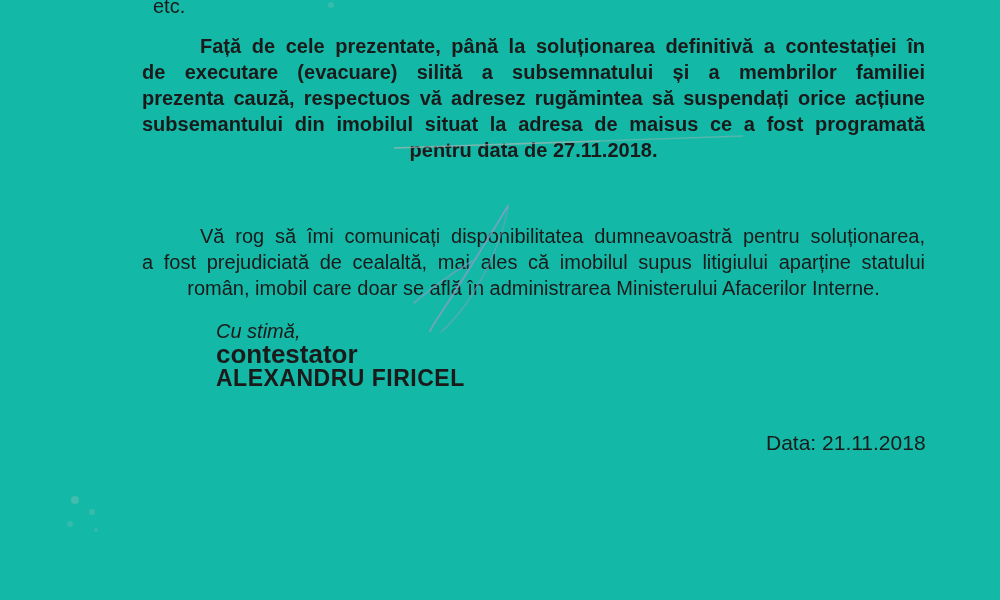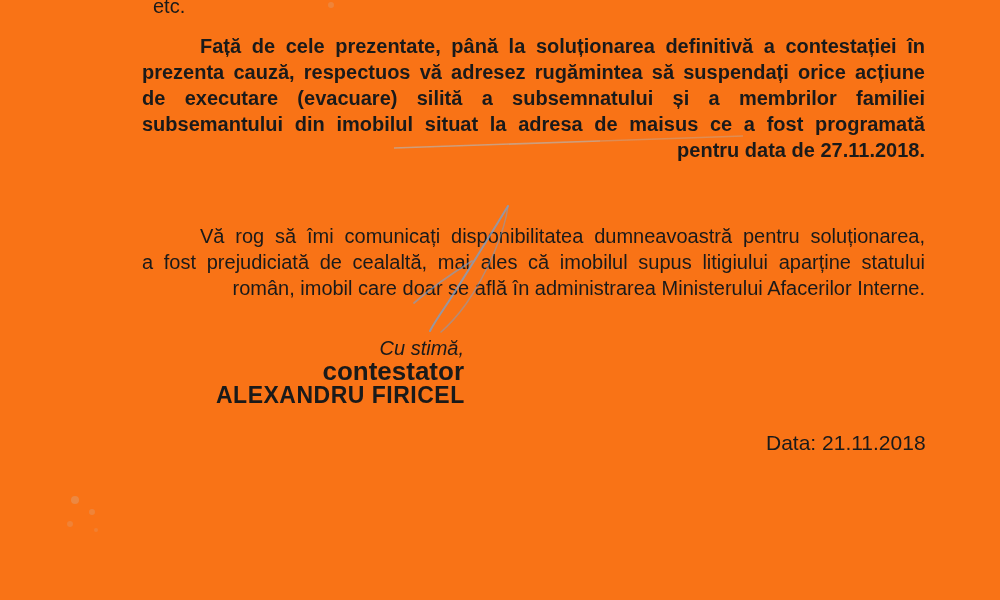--- a/index.html
+++ b/index.html
@@ -4,21 +4,21 @@
 <style>
   html, body { margin: 0; padding: 0; }
   body {
     width: 1000px; height: 600px;
     background: #ffffff;
     font-family: "Liberation Sans", sans-serif;
     color: #1a1a1a;
     overflow: hidden;
     position: relative;
   }
-  .doc-page { position: absolute; inset: 0; background: #f97316; }
+  .doc-page { position: absolute; inset: 0; background: #14b8a6; }
 
   .abs { position: absolute; }
 
   .frag {
     left: 153px; top: -7px;
     font-size: 20px; line-height: 26px;
   }
 
   .para {
     left: 142px; width: 783px;
@@ -28,29 +28,29 @@
     font-size: 20px;
   }
   .bold-italic .line {
     font-weight: 700; 
   }
   .just {
     text-align: justify;
     text-align-last: justify;
   }
   .indent { padding-left: 58px; }
-  .plain-last { text-align: right; white-space: nowrap; }
+  .plain-last { text-align: center; white-space: nowrap; }
 
   .para-request   { top: 33px; }
   .para-reply     { top: 171px; }
   .para-avail     { top: 223px; }
 
   .sig-block {
-    left: 216px; top: 337px; width: 248px;
-    text-align: right;
+    left: 216px; top: 320px; width: 248px;
+    text-align: left;
   }
   .sig-closing {
     font-style: italic; font-size: 20px; line-height: 23px;
     font-weight: 400;
   }
   .sig-role {
     font-weight: 700; font-size: 26px; line-height: 23px;
   }
   .sig-name {
     font-weight: 700; font-size: 23px; line-height: 24px;
@@ -72,22 +72,22 @@
 </style>
 </head>
 <body>
 
 <div class="doc-page">
 
   <div class="abs frag">etc.</div>
 
   <div class="abs para para-request bold-italic">
     <div class="line just indent">Față de cele prezentate, până la soluționarea definitivă a contestației în</div>
+    <div class="line just">de executare (evacuare) silită a subsemnatului și a membrilor familiei</div>
     <div class="line just">prezenta cauză, respectuos vă adresez rugămintea să suspendați orice acțiune</div>
-    <div class="line just">de executare (evacuare) silită a subsemnatului și a membrilor familiei</div>
     <div class="line just">subsemantului din imobilul situat la adresa de maisus ce a fost programată</div>
     <div class="line plain-last">pentru data de 27.11.2018.</div>
   </div>
 
 
   <div class="abs para para-avail">
     <div class="line just indent">Vă rog să îmi comunicați disponibilitatea dumneavoastră pentru soluționarea,</div>
     <div class="line just">a fost prejudiciată de cealaltă, mai ales că imobilul supus litigiului aparține statului</div>
     <div class="line plain-last">român, imobil care doar se află în administrarea Ministerului Afacerilor Interne.</div>
   </div>

